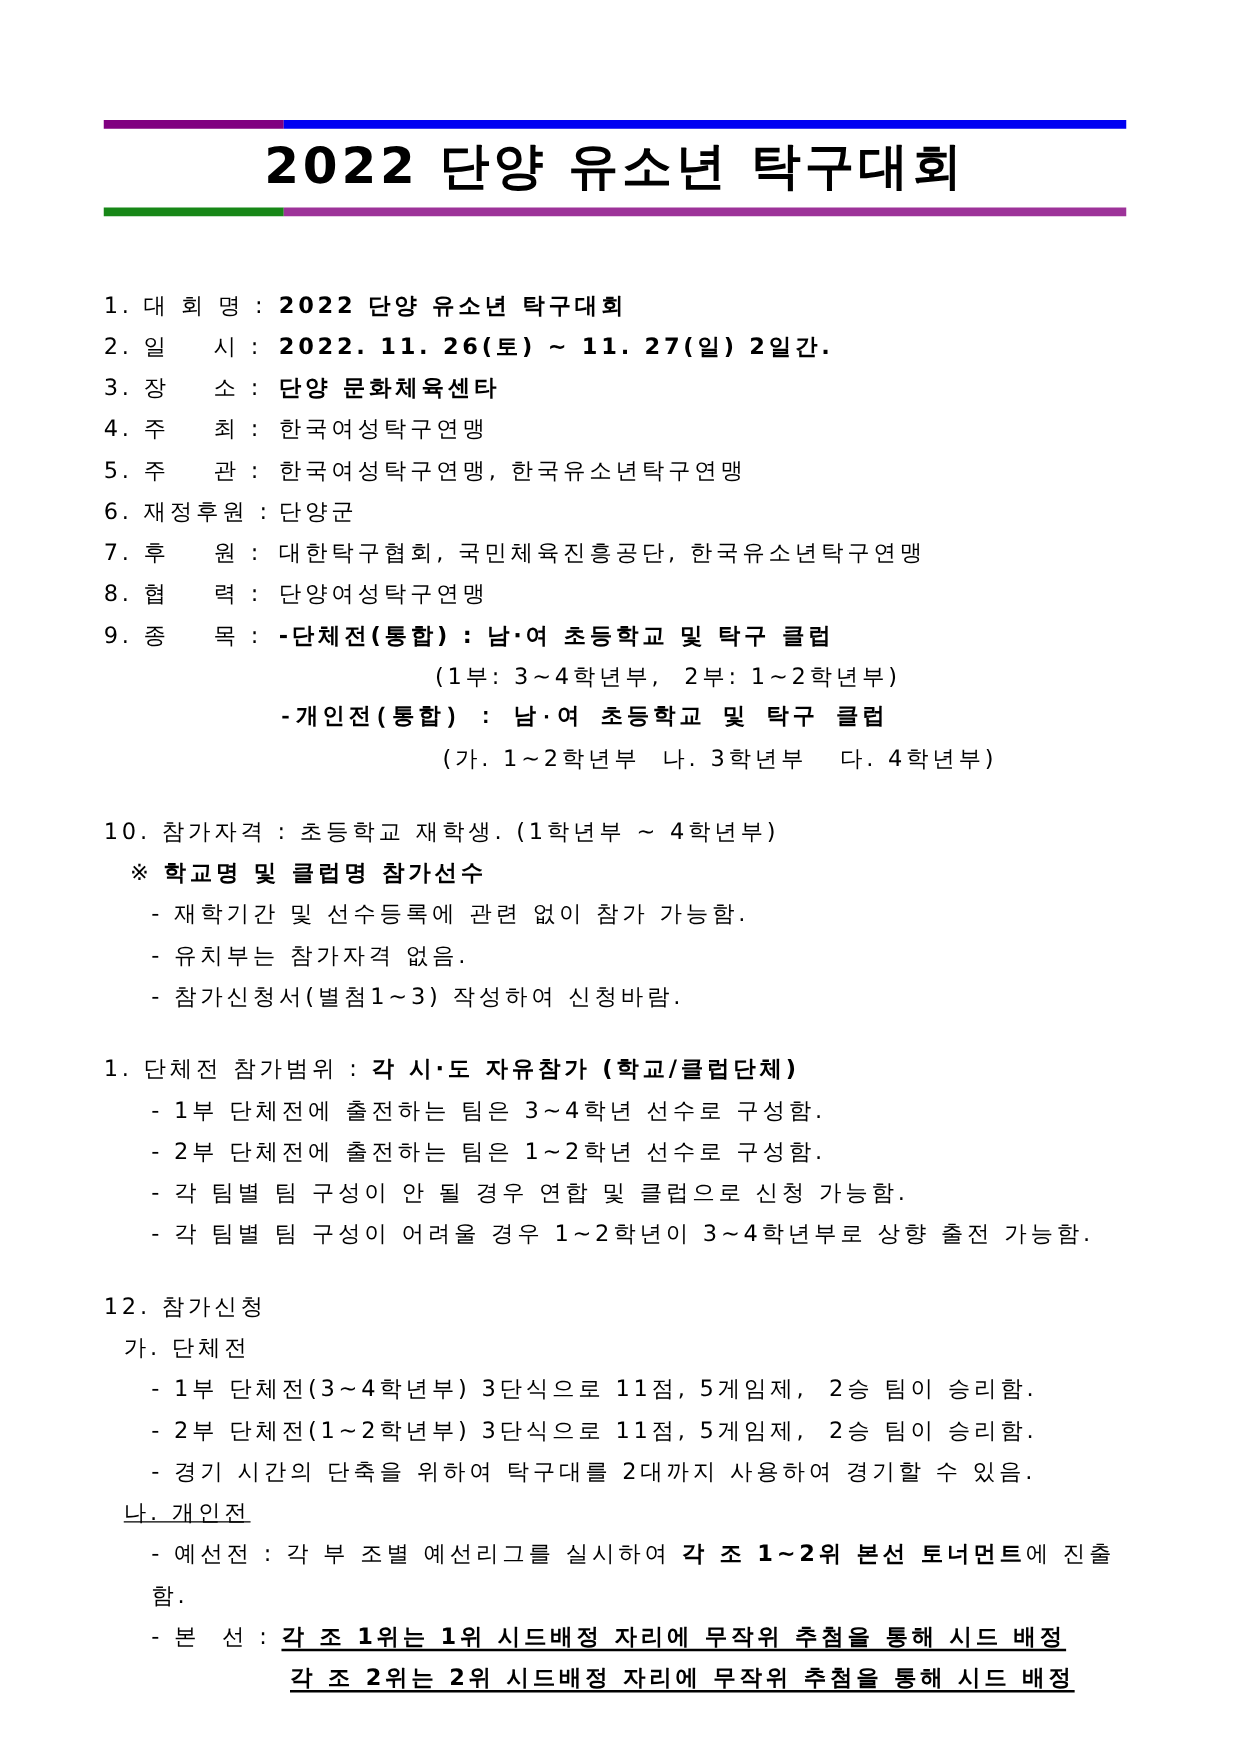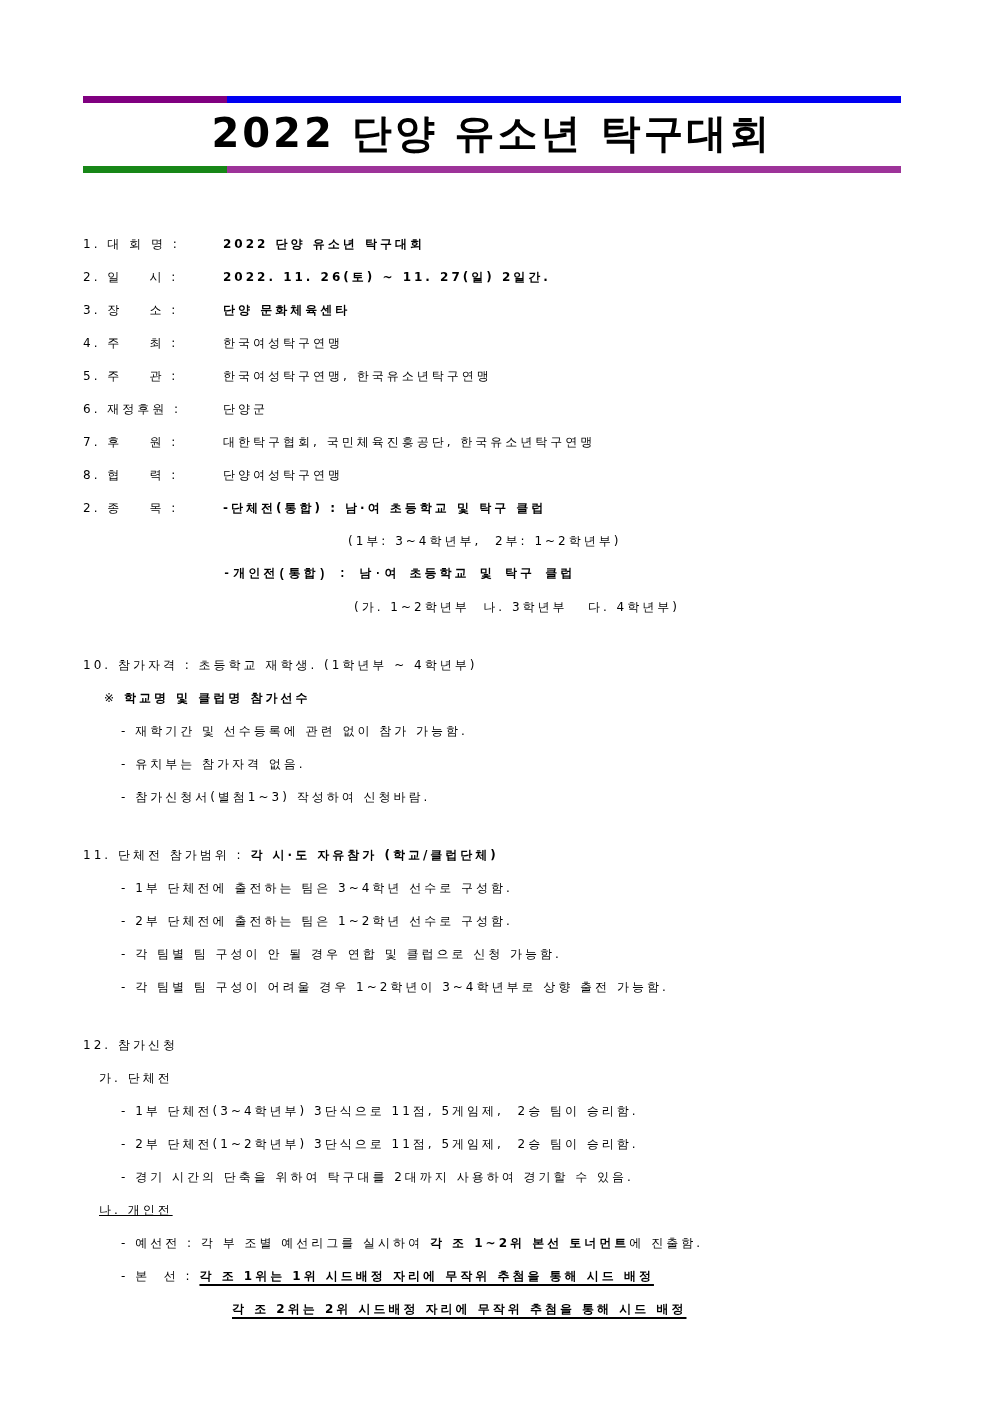--- a/index.html
+++ b/index.html
@@ -23,21 +23,21 @@
     font-size:40px;
     font-weight:600;
     letter-spacing:3px;
     text-align:center;
     line-height:52px;
     padding:4px 0 7px 0;
     white-space:pre;
   }
   .doc-body {
     margin-top:55px;
-    font-size:12px;
+    font-size:18px;
     letter-spacing:3px;
   }
   .line {
     line-height:33px;
     white-space:pre-wrap;
     min-height:33px;
   }
   .line.gap { margin-top:25px; }
   .lbl {
     display:inline-block;
@@ -72,30 +72,30 @@
 
   <div class="doc-body" id="doc-body">
       <div class="line"><span class="lbl" style="width: 140px;">1. 대 회 명 : </span><span class="b">2022 단양 유소년 탁구대회</span></div>
       <div class="line"><span class="lbl" style="width: 140px;">2. 일    시 : </span><span class="b">2022. 11. 26(토) ~ 11. 27(일) 2일간.</span></div>
       <div class="line"><span class="lbl" style="width: 140px;">3. 장    소 : </span><span class="b">단양 문화체육센타</span></div>
       <div class="line"><span class="lbl" style="width: 140px;">4. 주    최 : </span><span>한국여성탁구연맹</span></div>
       <div class="line"><span class="lbl" style="width: 140px;">5. 주    관 : </span><span>한국여성탁구연맹, 한국유소년탁구연맹</span></div>
       <div class="line"><span class="lbl" style="width: 140px;">6. 재정후원 : </span><span>단양군</span></div>
       <div class="line"><span class="lbl" style="width: 140px;">7. 후    원 : </span><span>대한탁구협회, 국민체육진흥공단, 한국유소년탁구연맹</span></div>
       <div class="line"><span class="lbl" style="width: 140px;">8. 협    력 : </span><span>단양여성탁구연맹</span></div>
-      <div class="line"><span class="lbl" style="width: 140px;">2. 종    목 : </span><span class="b">-단체전(통합) : 남·여 초등학교 및 탁구 클럽</span></div>
+      <div class="line"><span class="lbl" style="width: 140px;">9. 종    목 : </span><span class="b">-단체전(통합) : 남·여 초등학교 및 탁구 클럽</span></div>
       <div class="line" style="padding-left: 265px;"><span>(1부: 3~4학년부,  2부: 1~2학년부)</span></div>
       <div class="line" style="padding-left: 140px; font-family: Liberation Mono, monospace;"><span class="b">-개인전(통합) : 남·여 초등학교 및 탁구 클럽</span></div>
       <div class="line" style="padding-left: 271px;"><span>(가. 1~2학년부  나. 3학년부   다. 4학년부)</span></div>
       <div class="line gap"><span>10. 참가자격 : 초등학교 재학생. (1학년부 ~ 4학년부)</span></div>
       <div class="line" style="padding-left: 21px;"><span>※ </span><span class="b">학교명 및 클럽명 참가선수</span></div>
       <div class="line" style="padding-left: 38px;"><span>- 재학기간 및 선수등록에 관련 없이 참가 가능함.</span></div>
       <div class="line" style="padding-left: 38px;"><span>- 유치부는 참가자격 없음.</span></div>
       <div class="line" style="padding-left: 38px;"><span>- 참가신청서(별첨1~3) 작성하여 신청바람.</span></div>
-      <div class="line gap"><span>11. 단체전 참가범위 : </span><span class="b">각 시·도 자유참가 (학교/클럽단체)</span></div>
+      <div class="line gap"><span>1. 단체전 참가범위 : </span><span class="b">각 시·도 자유참가 (학교/클럽단체)</span></div>
       <div class="line" style="padding-left: 38px;"><span>- 1부 단체전에 출전하는 팀은 3~4학년 선수로 구성함.</span></div>
       <div class="line" style="padding-left: 38px;"><span>- 2부 단체전에 출전하는 팀은 1~2학년 선수로 구성함.</span></div>
       <div class="line" style="padding-left: 38px;"><span>- 각 팀별 팀 구성이 안 될 경우 연합 및 클럽으로 신청 가능함.</span></div>
       <div class="line" style="padding-left: 38px;"><span>- 각 팀별 팀 구성이 어려울 경우 1~2학년이 3~4학년부로 상향 출전 가능함.</span></div>
       <div class="line gap"><span>12. 참가신청</span></div>
       <div class="line" style="padding-left: 16px;"><span>가. 단체전</span></div>
       <div class="line" style="padding-left: 38px;"><span>- 1부 단체전(3~4학년부) 3단식으로 11점, 5게임제,  2승 팀이 승리함.</span></div>
       <div class="line" style="padding-left: 38px;"><span>- 2부 단체전(1~2학년부) 3단식으로 11점, 5게임제,  2승 팀이 승리함.</span></div>
       <div class="line" style="padding-left: 38px;"><span>- 경기 시간의 단축을 위하여 탁구대를 2대까지 사용하여 경기할 수 있음.</span></div>
       <div class="line" style="padding-left: 16px; text-decoration: underline;"><span>나. 개인전</span></div>

